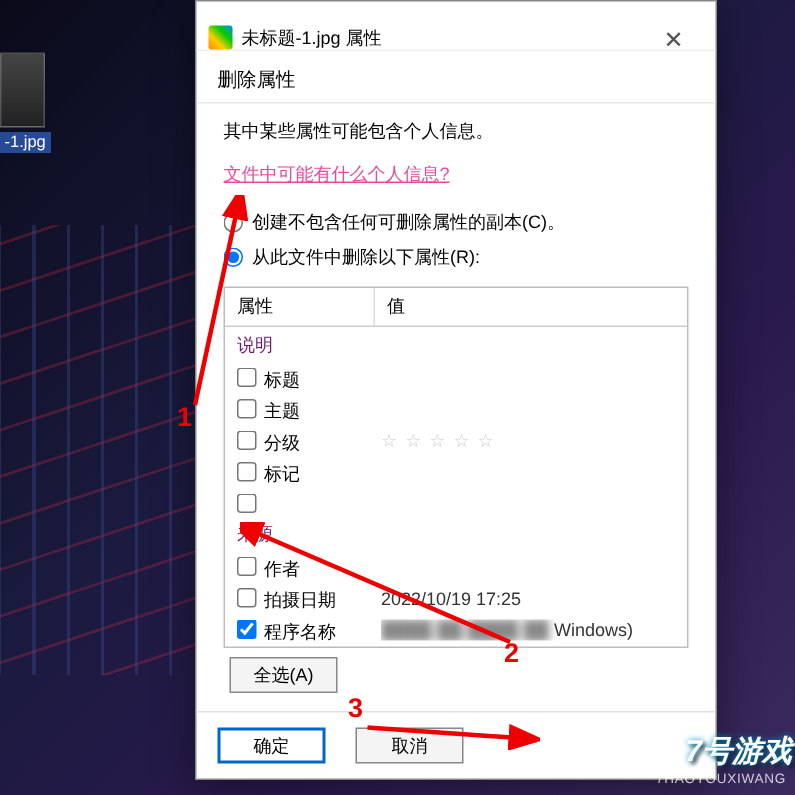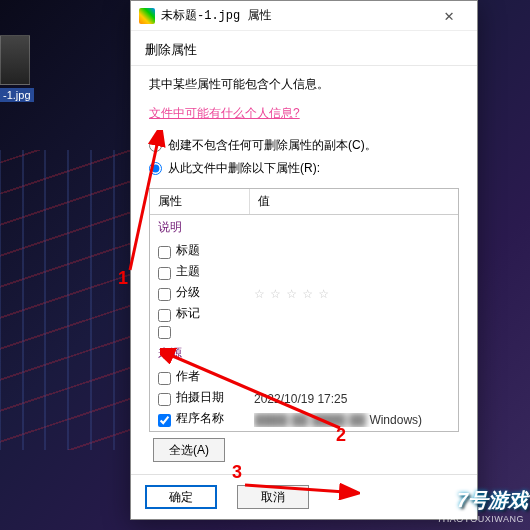--- a/index.html
+++ b/index.html
@@ -38,22 +38,22 @@
 }
 .dialog {
   position: absolute; left: 130px; top: 0;
   width: 348px; height: 520px;
   background: #fff;
   border: 1px solid #888;
   box-shadow: 0 5px 25px rgba(0,0,0,0.4);
   display: flex; flex-direction: column;
 }
 .titlebar {
-  height: 30px; display: flex; align-items: center;
-  padding: 0 8px; border-bottom: 1px solid #eee; font-family: Liberation Mono, monospace;
+  height: 30px; display: flex; align-items: flex-start;
+  padding: 16px 8px; border-bottom: 1px solid #eee;
 }
 .titlebar-icon { width: 16px; height: 16px; background: linear-gradient(45deg,#f80,#fc0,#0c0,#08f); margin-right: 6px; border-radius: 2px;}
 .titlebar-text { flex: 1; font-size: 12px; }
 .close-btn { width: 40px; text-align: center; font-size: 16px; color: #555; cursor: pointer;}
 .section-header {
   padding: 10px 14px 6px; font-size: 13px;
   border-bottom: 1px solid #e8e8e8;
 }
 .content { padding: 10px 18px 8px; flex: 1; display:flex; flex-direction:column; overflow:hidden;}
 .info-text { font-size: 12px; margin-bottom: 12px; }
@@ -67,21 +67,21 @@
 }
 .props-header {
   display: flex; border-bottom: 1px solid #ccc;
   font-size: 12px; background: #fff;
 }
 .props-header > div { padding: 4px 8px; }
 .col-prop { width: 100px; border-right: 1px solid #ddd; }
 .col-val { flex: 1; }
 .props-body { flex:1; overflow-y: auto; }
 .group-label { padding: 4px 8px; font-size: 12px; color: #701a75; }
-.prop-row { display: flex; align-items: flex-end; padding: 2px 8px; font-size: 12px; }
+.prop-row { display: flex; align-items: flex-start; padding: 2px 8px; font-size: 12px; }
 .prop-row input[type=checkbox] { margin-right: 5px; width:13px; height:13px;}
 .prop-name { width: 78px; }
 .prop-val { flex:1; color: #333; white-space: nowrap; overflow: hidden; }
 .stars { color: #ccc; letter-spacing: 1px; }
 .blur { filter: blur(3px); color:#888; }
 .actions-row { display:flex; justify-content:flex-start; padding: 6px 4px 4px; }
 .footer {
   border-top: 1px solid #e0e0e0;
   padding: 10px 14px; display: flex; justify-content: flex-start; gap: 20px;
 }

